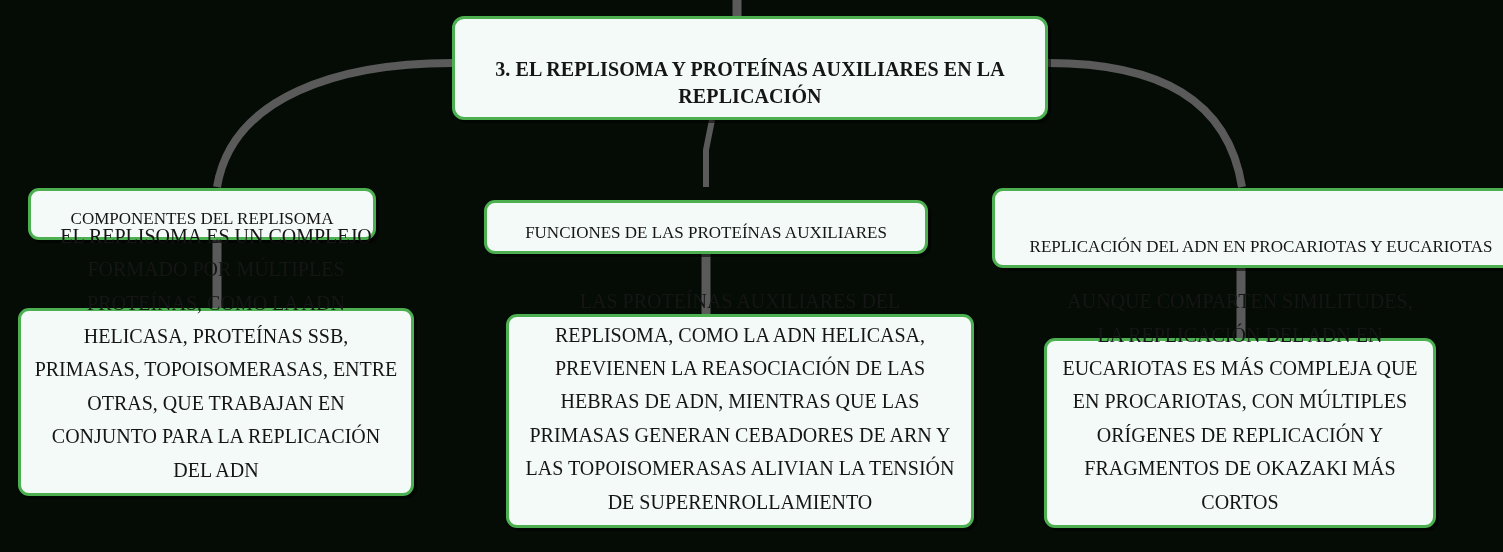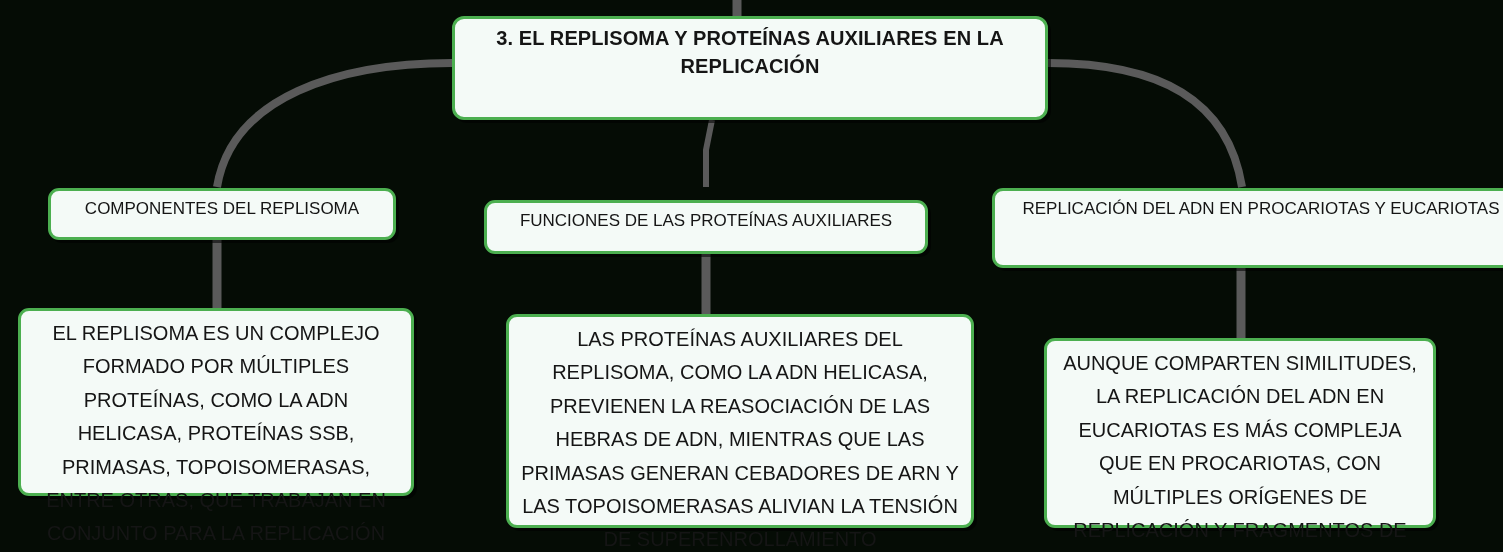--- a/index.html
+++ b/index.html
@@ -26,26 +26,27 @@
   }
   
   .node {
     position: absolute;
     box-sizing: border-box;
     background: #f4faf7;
     border: 3px solid #4caf50;
     border-radius: 11px;
     box-shadow: 3px 3px 0 rgba(0,0,0,0.55);
     display: flex;
-    align-items: flex-start;
+    align-items: flex-end;
     justify-content: center;
     text-align: center;
     color: #151515;
     padding: 6px 12px;
     z-index: 2;
+    font-family: Liberation Serif, serif;
   }
   .node .txt {
     display: block;
     width: 100%;
     line-height: 1.32;
   }
   
   #node-root {
     left: 452px;
     top: 16px;
@@ -59,21 +60,21 @@
     letter-spacing: 0.1px;
     line-height: 1.38;
   }
   
   .branch .txt {
     font-size: 17px;
     font-weight: normal;
     line-height: 1.4;
   }
   #node-branch-1 {
-    left: 48px;
+    left: 28px;
     top: 188px;
     width: 348px;
     height: 52px;
   }
   #node-branch-2 {
     left: 484px;
     top: 200px;
     width: 444px;
     height: 54px;
   }

